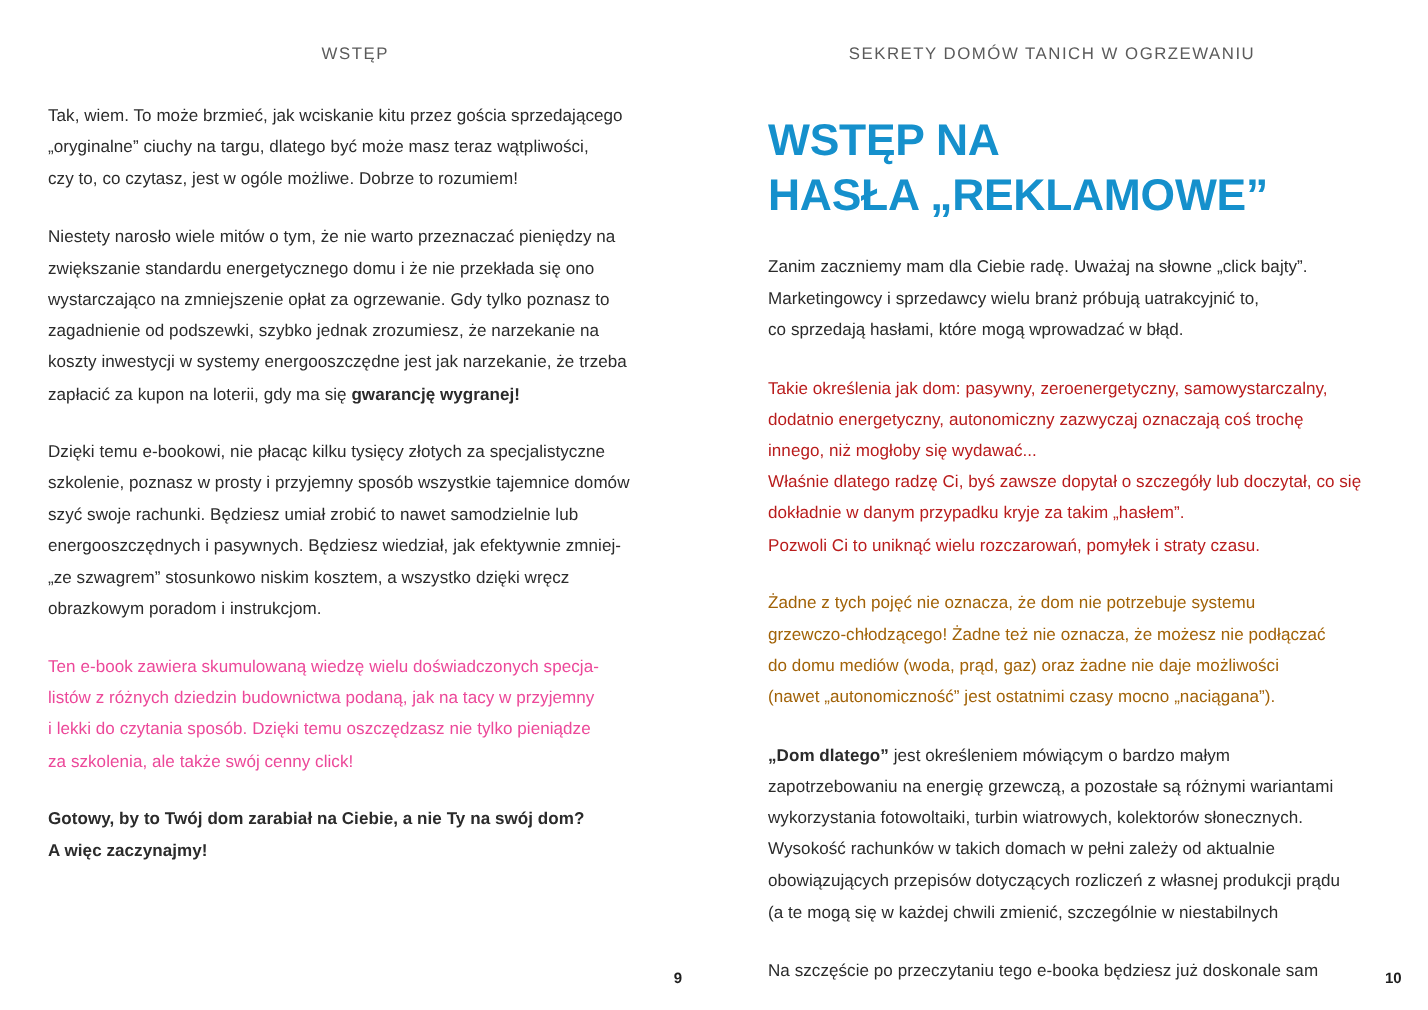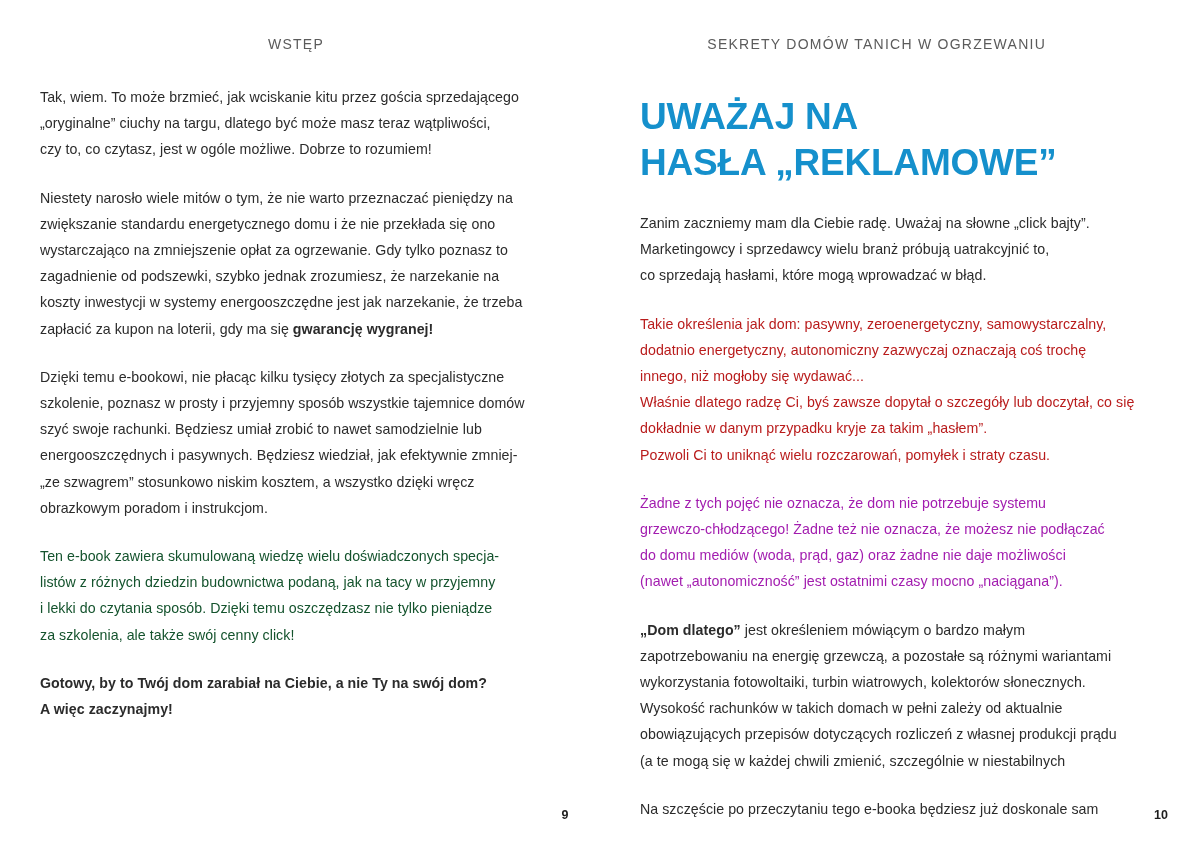--- a/index.html
+++ b/index.html
@@ -129,59 +129,59 @@
 
       <p class="para" style="color: rgb(43, 43, 43);">
         <span class="ln">Dzięki temu e-bookowi, nie płacąc kilku tysięcy złotych za specjalistyczne</span>
         <span class="ln">szkolenie, poznasz w prosty i przyjemny sposób wszystkie tajemnice domów</span>
         <span class="ln">szyć swoje rachunki. Będziesz umiał zrobić to nawet samodzielnie lub</span>
         <span class="ln">energooszczędnych i pasywnych. Będziesz wiedział, jak efektywnie zmniej-</span>
         <span class="ln">„ze szwagrem” stosunkowo niskim kosztem, a wszystko dzięki wręcz</span>
         <span class="ln">obrazkowym poradom i instrukcjom.</span>
       </p>
 
-      <p class="para" style="color: #14532d;">
+      <p class="para" style="color: #ec4899;">
         <span class="ln">Ten e-book zawiera skumulowaną wiedzę wielu doświadczonych specja-</span>
         <span class="ln">listów z różnych dziedzin budownictwa podaną, jak na tacy w przyjemny</span>
         <span class="ln">i lekki do czytania sposób. Dzięki temu oszczędzasz nie tylko pieniądze</span>
         <span class="ln">za szkolenia, ale także swój cenny click!</span>
       </p>
 
       <p class="para b" style="color: rgb(43, 43, 43);">
         <span class="ln">Gotowy, by to Twój dom zarabiał na Ciebie, a nie Ty na swój dom?</span>
         <span class="ln">A więc zaczynajmy!</span>
       </p>
 
     </div>
 
     <div class="page page-right">
 
       <h1 class="chapter-title" style="color: rgb(21, 144, 204);">
-        <span class="tl">UWAŻAJ NA</span>
+        <span class="tl">WSTĘP NA</span>
         <span class="tl">HASŁA „REKLAMOWE”</span>
       </h1>
 
       <div class="title-gap"></div>
 
       <p class="para" style="color: rgb(43, 43, 43);">
         <span class="ln">Zanim zaczniemy mam dla Ciebie radę. Uważaj na słowne „click bajty”.</span>
         <span class="ln">Marketingowcy i sprzedawcy wielu branż próbują uatrakcyjnić to,</span>
         <span class="ln">co sprzedają hasłami, które mogą wprowadzać w błąd.</span>
       </p>
 
       <p class="para" style="color: #b91c1c;">
         <span class="ln">Takie określenia jak dom: pasywny, zeroenergetyczny, samowystarczalny,</span>
         <span class="ln">dodatnio energetyczny, autonomiczny zazwyczaj oznaczają coś trochę</span>
         <span class="ln">innego, niż mogłoby się wydawać...</span>
         <span class="ln">Właśnie dlatego radzę Ci, byś zawsze dopytał o szczegóły lub doczytał, co się</span>
         <span class="ln">dokładnie w danym przypadku kryje za takim „hasłem”.</span>
         <span class="ln">Pozwoli Ci to uniknąć wielu rozczarowań, pomyłek i straty czasu.</span>
       </p>
 
-      <p class="para" style="color: #a21caf;">
+      <p class="para" style="color: #a16207;">
         <span class="ln">Żadne z tych pojęć nie oznacza, że dom nie potrzebuje systemu</span>
         <span class="ln">grzewczo-chłodzącego! Żadne też nie oznacza, że możesz nie podłączać</span>
         <span class="ln">do domu mediów (woda, prąd, gaz) oraz żadne nie daje możliwości</span>
         <span class="ln">(nawet „autonomiczność” jest ostatnimi czasy mocno „naciągana”).</span>
       </p>
 
       <p class="para" style="color: rgb(43, 43, 43);">
         <span class="ln"><span class="b">„Dom dlatego”</span><span> jest określeniem mówiącym o bardzo małym</span></span>
         <span class="ln">zapotrzebowaniu na energię grzewczą, a pozostałe są różnymi wariantami</span>
         <span class="ln">wykorzystania fotowoltaiki, turbin wiatrowych, kolektorów słonecznych.</span>

